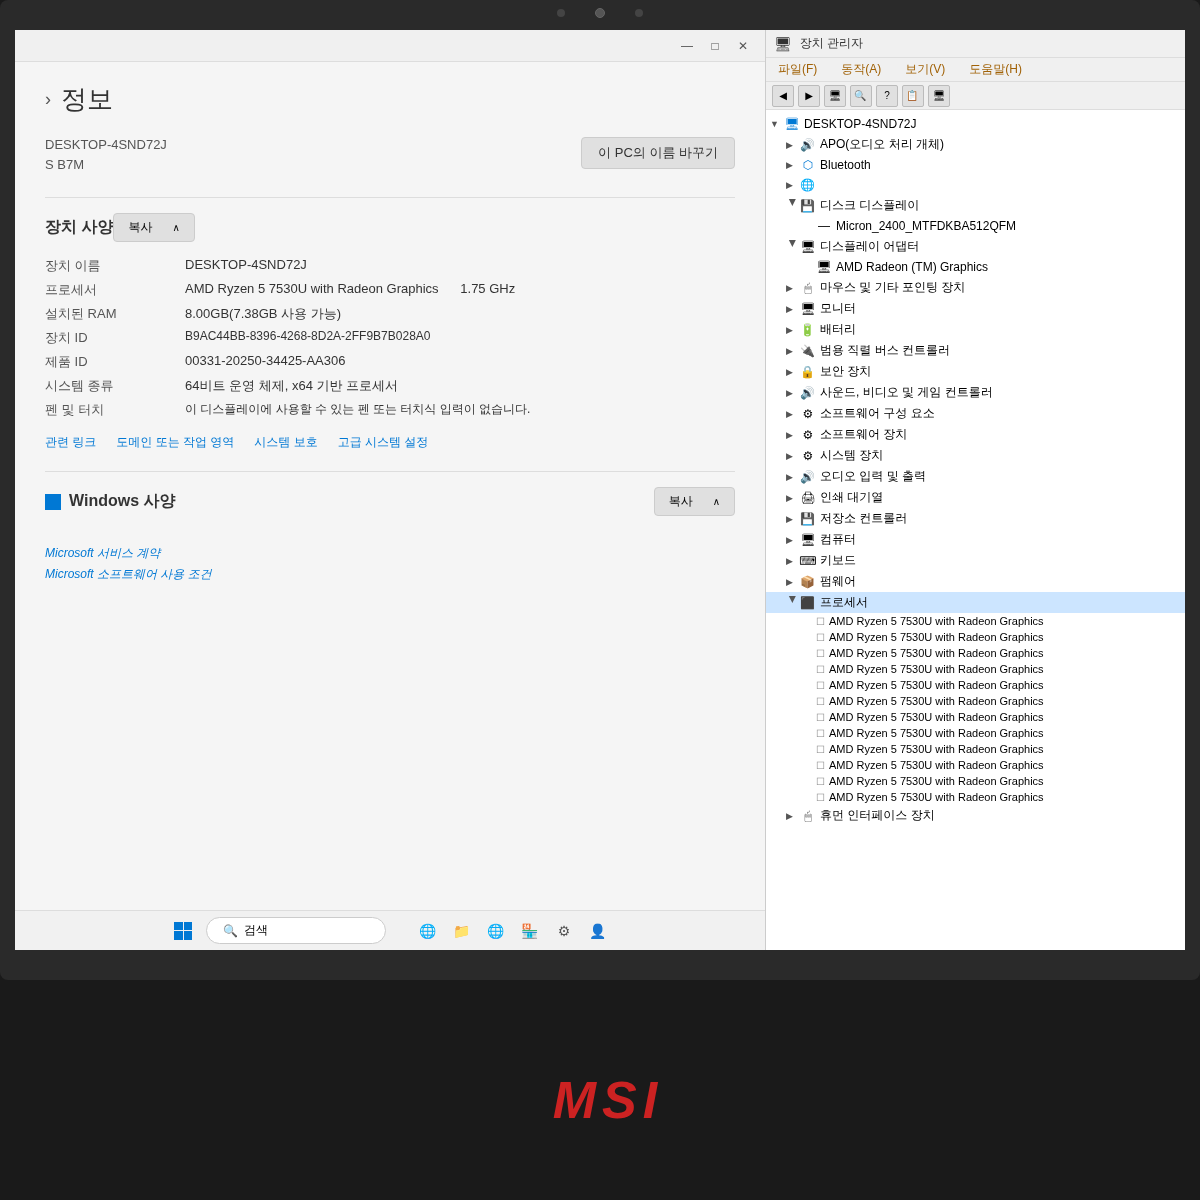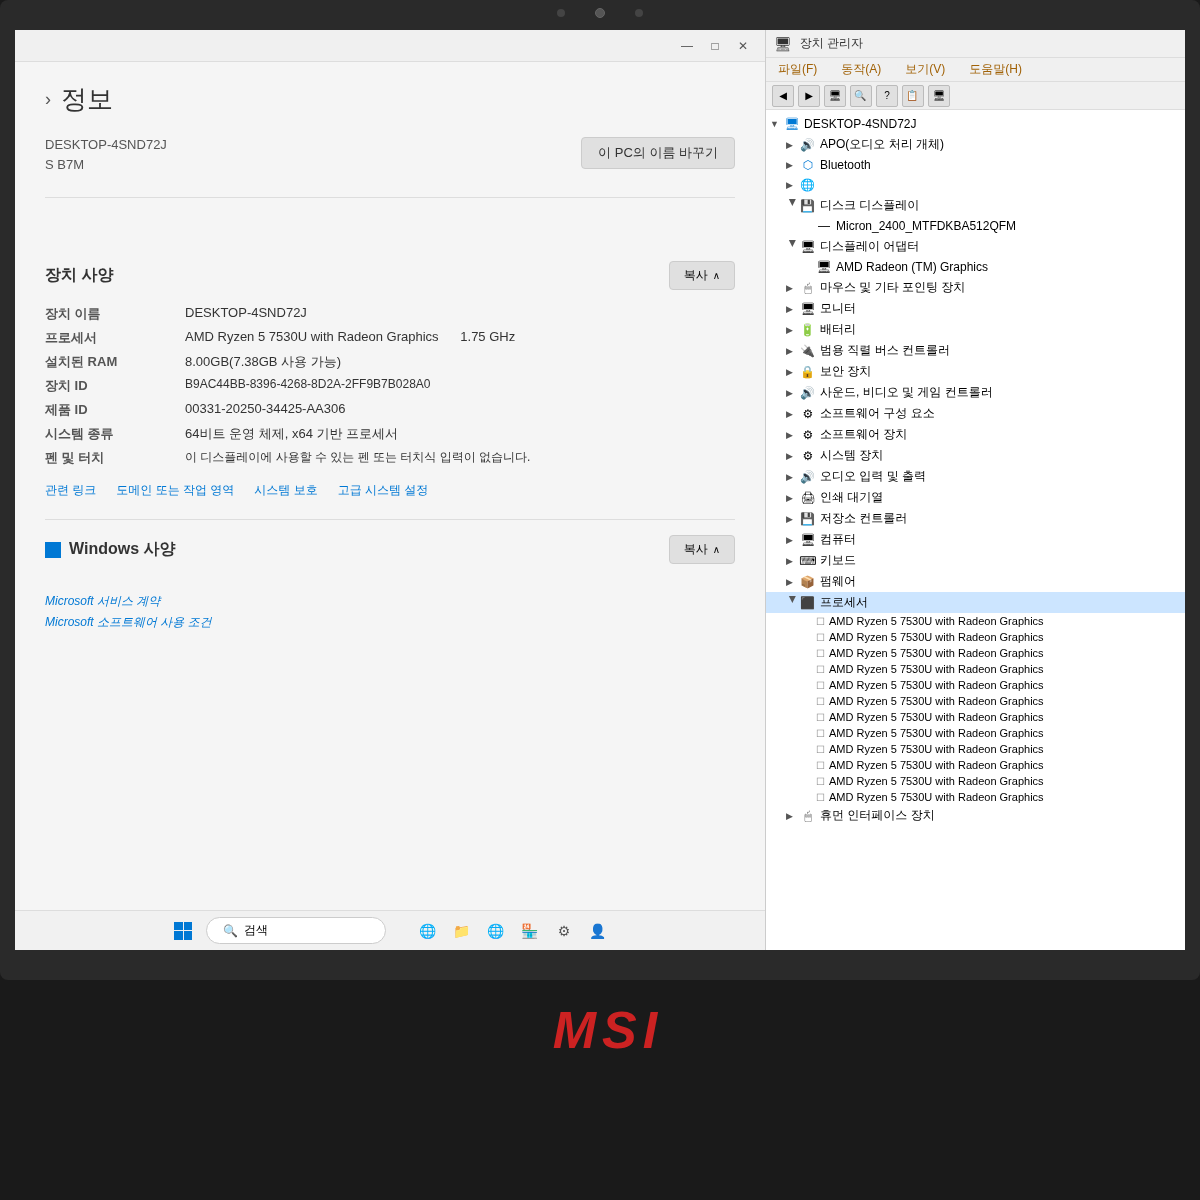--- a/index.html
+++ b/index.html
@@ -118,56 +118,54 @@
     }
 
     .subsection {
       margin-top: 20px;
       border-top: 1px solid #ddd;
       padding-top: 15px;
     }
 
     .subsection-header {
       display: flex;
-      justify-content: space-between;
       align-items: center;
       margin-bottom: 15px;
-      margin-top: 48px;
     }
 
     .subsection-title {
       font-size: 16px;
       font-weight: 600;
       color: #333;
     }
 
     .copy-btn {
       background: #e0e0e0;
       border: 1px solid #ccc;
       padding: 5px 14px;
       border-radius: 4px;
       font-size: 12px;
       cursor: pointer;
       display: flex;
       align-items: center;
-      gap: 5px;
+      gap: 20px;
     }
 
     .chevron-up { font-size: 10px; }
 
     .info-grid {
       display: grid;
       grid-template-columns: 120px 1fr;
       gap: 6px 20px;
       font-size: 13px;
     }
 
     .info-label {
       color: #555;
-      font-weight: 700;
+      font-weight: 400;
     }
 
     .info-value {
       color: #333;
     }
 
     .info-value.small {
       font-size: 12px;
     }
 
@@ -387,21 +385,21 @@
       white-space: nowrap;
     }
 
     
     .msi-logo-area {
       position: absolute;
       bottom: 0; left: 16px; right: 0;
       height: 200px;
       background: #1a1a1a;
       display: flex;
-      align-items: flex-start;
+      align-items: center;
       justify-content: center;
     }
   </style>
 </head>
 <body>
 
 <div class="laptop-bezel">
 
   <div class="webcam-area">
     <div class="webcam-dot"></div>

